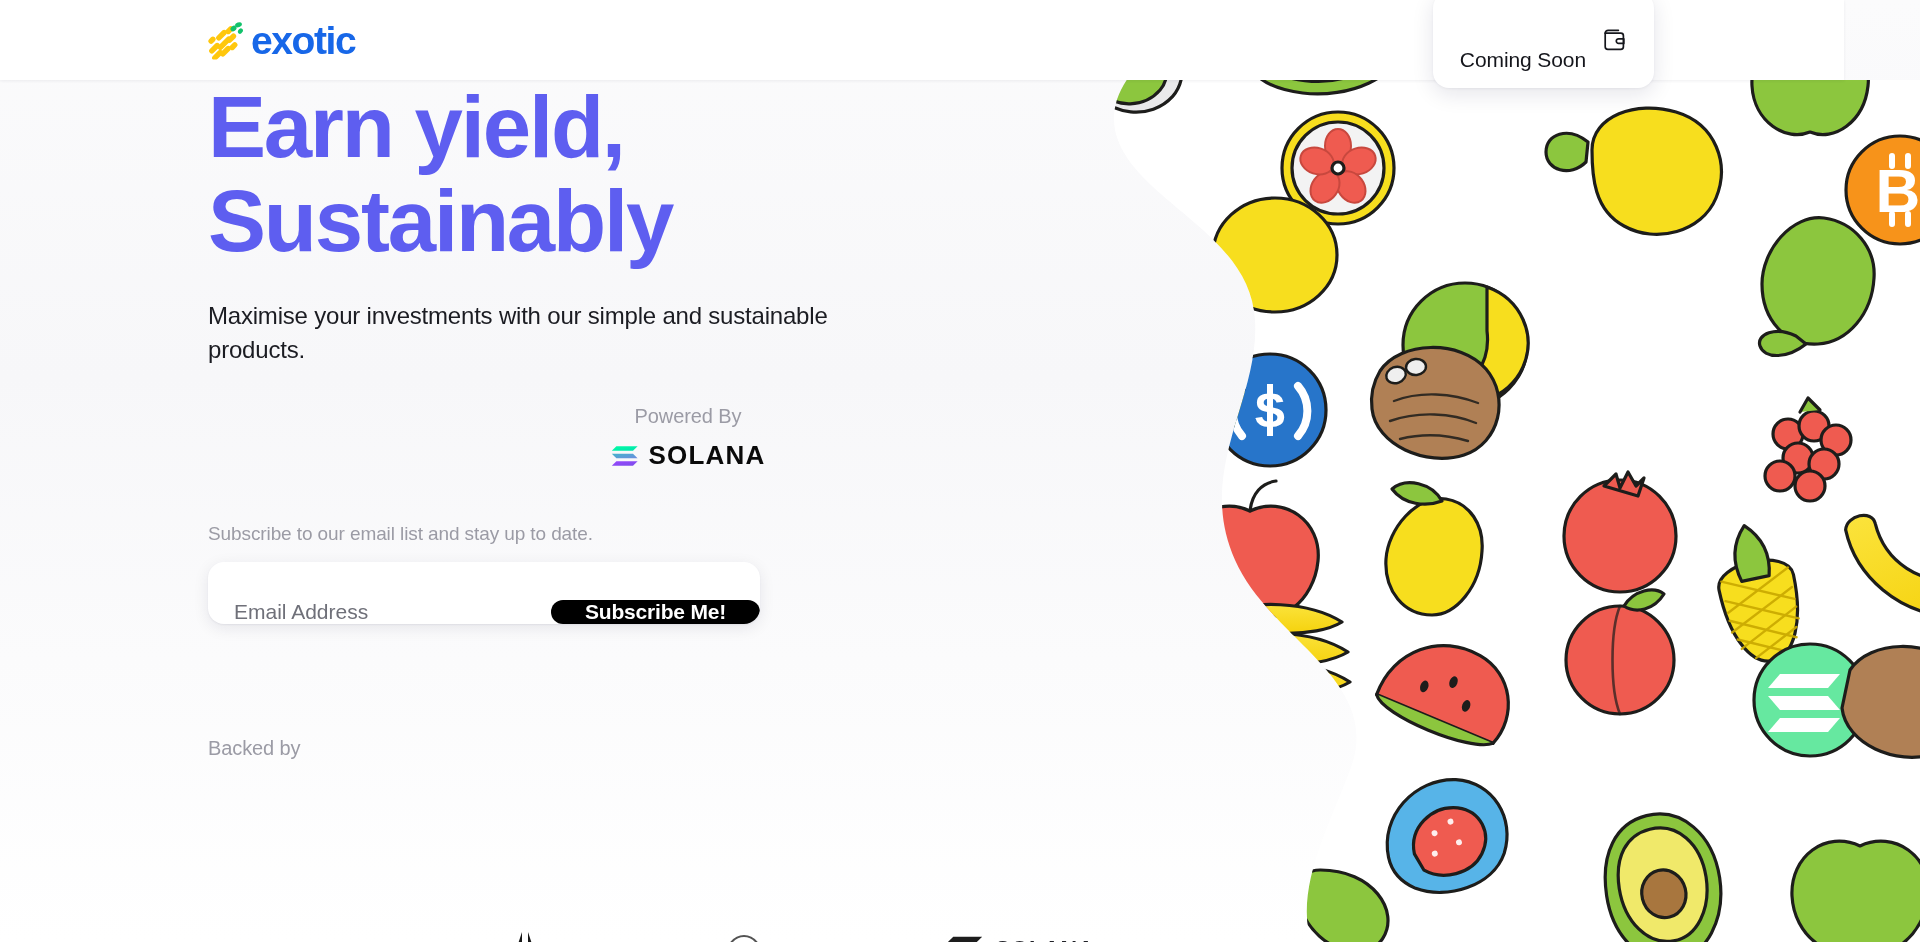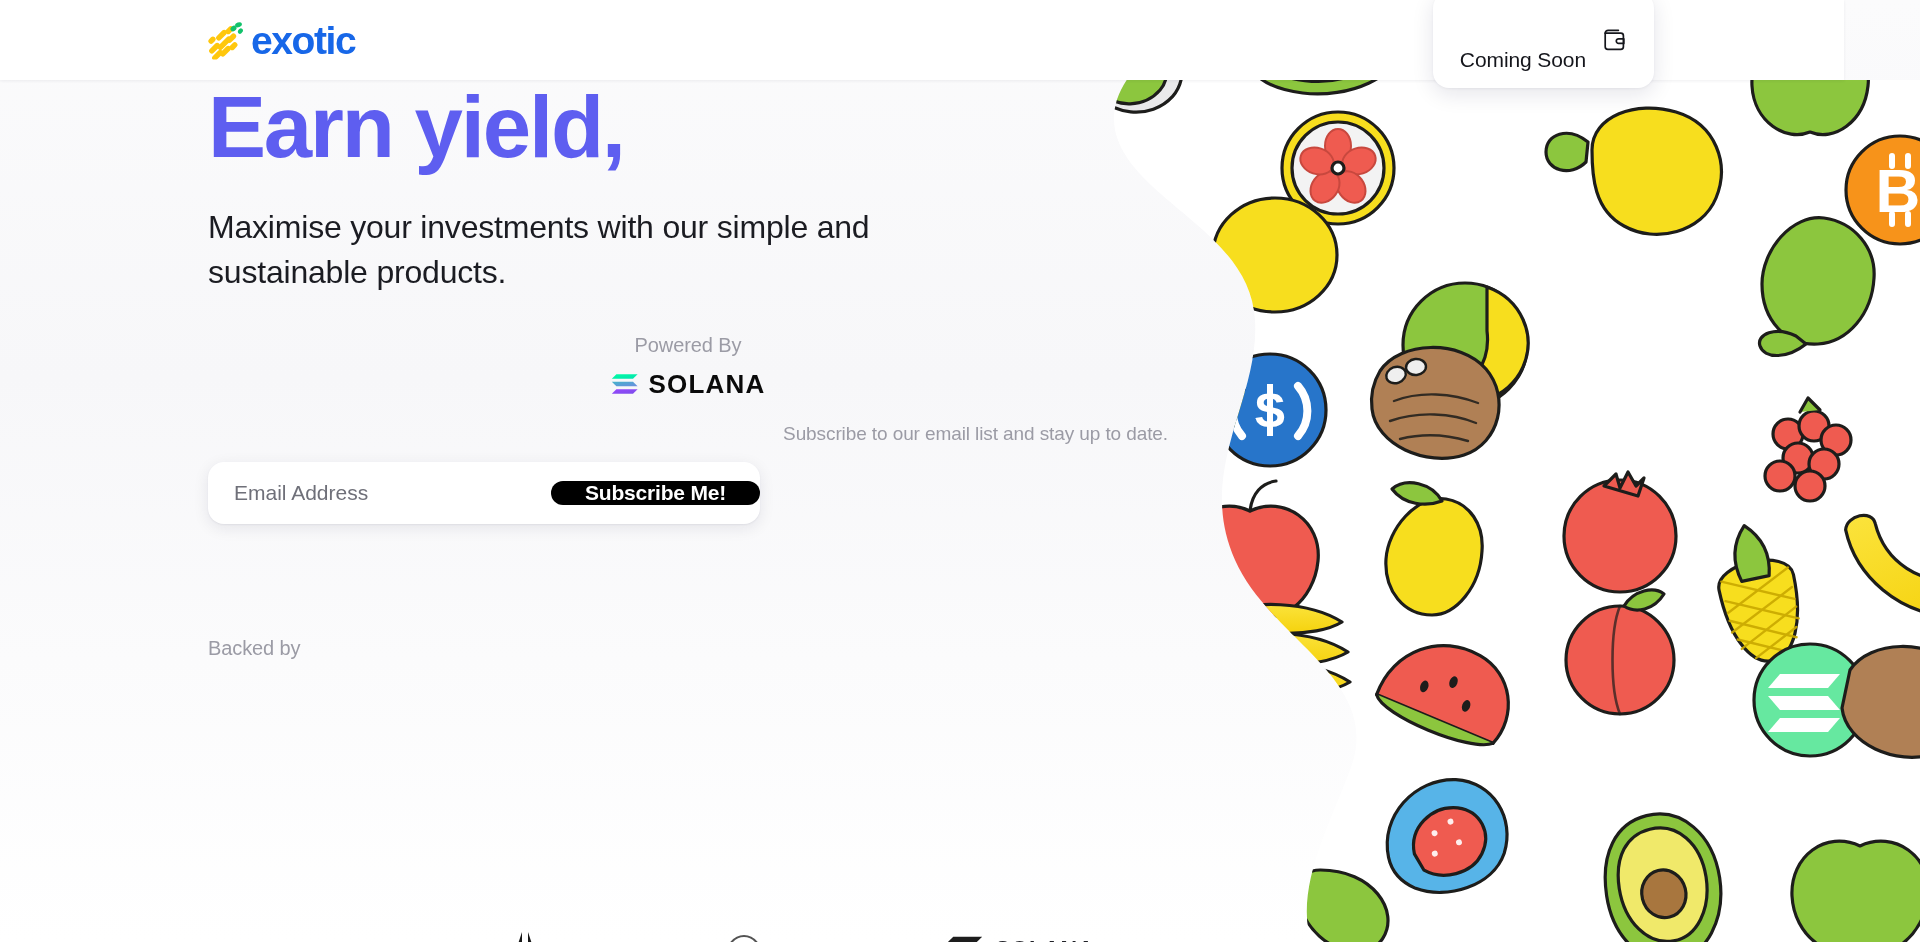--- a/index.html
+++ b/index.html
@@ -59,39 +59,39 @@
   .hero {
     position:absolute; left:208px; top:80px; width:960px; z-index:20;
   }
   .headline {
     font-size:87px; font-weight:700; line-height:1.08;
     color:#5e5ef0; letter-spacing:-2.2px;
   }
   .headline .l2 { display:block; }
   .subhead {
     margin-top:31px;
-    font-size:32px; line-height:1.42; color:#1b1c22; font-weight:400;
+    font-size:24px; line-height:1.42; color:#1b1c22; font-weight:400;
     letter-spacing:-.2px; max-width:690px;
   }
   .powered {
     margin-top:38px; display:flex; align-items:center; gap:12px;flex-direction:column;
   }
   .powered-label { font-size:20px; color:#9b9ba5; letter-spacing:-.1px; }
   .solana-lockup { display:flex; align-items:center; gap:10px; }
   .solana-mark { width:28px; height:22px; display:block; }
   .solana-word {
     font-size:26px; font-weight:700; color:#0a0a0a;
     letter-spacing:1.2px; font-family:"Liberation Sans", sans-serif;
   }
 
   .sub-note {
-    margin-top:23px; font-size:19px; color:#9b9ba5; letter-spacing:-.1px;text-align:right;
+    margin-top:52px; font-size:19px; color:#9b9ba5; letter-spacing:-.1px;
   }
   .subscribe-row {
-    margin-top:17px; display:flex; align-items:center;
+    margin-top:17px; display:flex; align-items:flex-end;
     width:552px; height:62px;
     border-radius:16px; background:#ffffff; overflow:hidden;
     box-shadow:0 4px 16px rgba(20,20,60,.09), 0 1px 2px rgba(20,20,60,.06);
   }
   .email-input {
     flex:1; border:0; outline:none; background:transparent;
     padding:0 26px; font-size:21px; color:#15161c;
     font-family:"Liberation Sans", sans-serif;
   }
   .email-input::placeholder { color:#6f7079; }
@@ -447,20 +447,21 @@
           </g>
         </g>
       </g>
     </svg>
   </div>
 
   <div class="hero">
 
     <h1 class="headline">
       <span class="l1">Earn yield,</span>
+      <span class="l2">Sustainably</span>
     </h1>
 
     <p class="subhead">Maximise your investments with our simple and sustainable products.</p>
 
     <div class="powered">
       <span class="powered-label">Powered By</span>
       <span class="solana-lockup">
         <svg class="solana-mark" viewBox="0 0 28 22">
           <defs>
             <linearGradient id="solg1" x1="0" y1="0" x2="1" y2="1">

